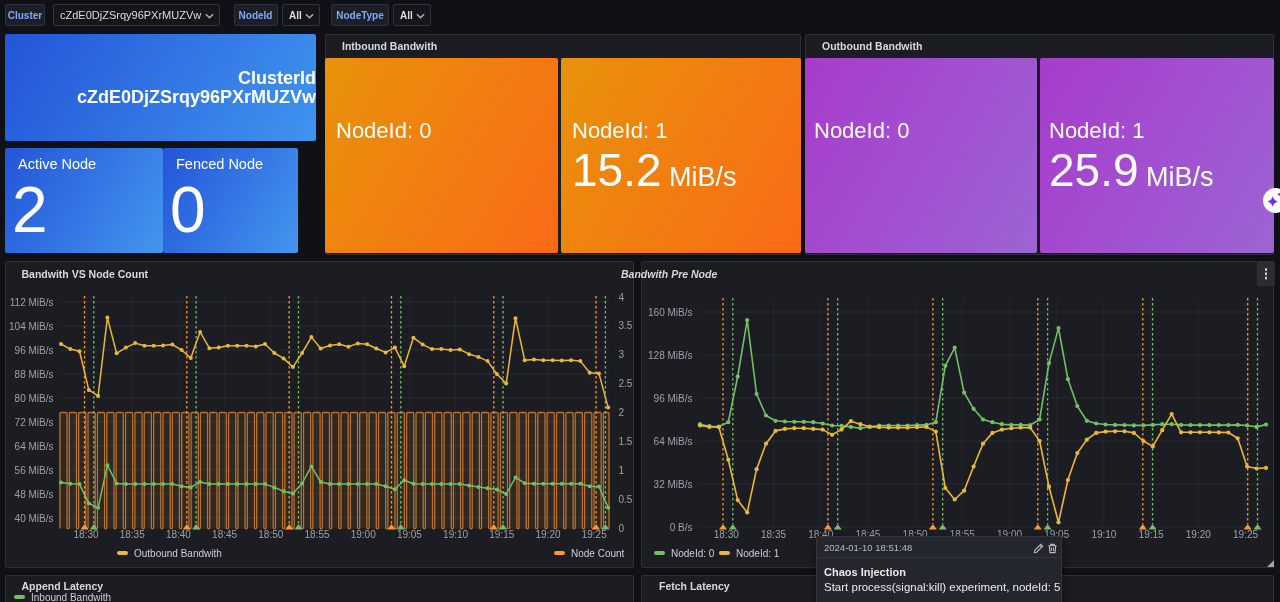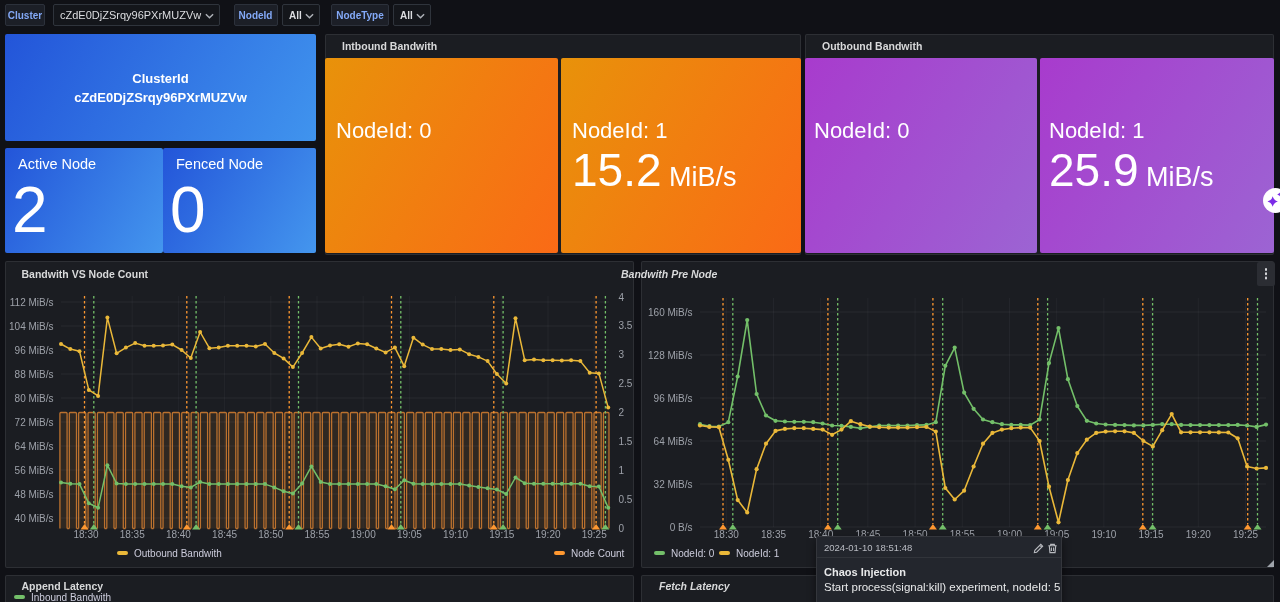--- a/index.html
+++ b/index.html
@@ -25,30 +25,30 @@
 <div class="chip vpick" style="left:282px; width:38px;"><span style="margin-left:6px;">All</span><svg width="9" height="6" viewBox="0 0 10 6" style="position:absolute;right:5px;top:8px;">
       <path d="M1 1 L5 5 L9 1" stroke="#aeb2b8" stroke-width="1.6" fill="none"></path>
     </svg></div>
 <div class="chip vlabel" style="left:331px; width:58px;">NodeType</div>
 <div class="chip vpick" style="left:393px; width:38px;"><span style="margin-left:6px;">All</span><svg width="9" height="6" viewBox="0 0 10 6" style="position:absolute;right:5px;top:8px;">
       <path d="M1 1 L5 5 L9 1" stroke="#aeb2b8" stroke-width="1.6" fill="none"></path>
     </svg></div>
 
 <div class="grad" style="left:5px; top:34px; width:311px; height:107px;
   background:linear-gradient(120deg,#2355d9,#4094ee);">
-  <div style="position:absolute; left:0; right:0; top:35px; text-align:center; color:#fff;
-    font-size:13px; font-weight:700; line-height:19px;">ClusterId<br>cZdE0DjZSrqy96PXrMUZVw</div>
+  <div style="position:absolute; left:0; right:0; top:35px; text-align:right; color:#fff;
+    font-size:18px; font-weight:700; line-height:19px;">ClusterId<br>cZdE0DjZSrqy96PXrMUZVw</div>
 </div>
 
 <div class="grad" style="left:5px; top:148px; width:158px; height:105px;
   background:linear-gradient(120deg,#2355d9,#4496ee);">
   <div class="st" style="left:13px; top:9px; font-size:14.5px;">Active Node</div>
   <div class="st" style="left:7px; top:30px; font-size:64px; font-weight:500;">2</div>
 </div>
-<div class="grad" style="left:163px; top:148px; width:153px; height:105px;
+<div class="grad" style="left:163px; top:148px; width:135px; height:105px;
   background:linear-gradient(120deg,#2355d9,#4496ee);">
   <div class="st" style="left:13px; top:9px; font-size:14.5px;">Fenced Node</div>
   <div class="st" style="left:7px; top:30px; font-size:64px; font-weight:500;">0</div>
 </div>
 
 <div class="panel" style="left:325px; top:34px; width:476px; height:221px;"></div>
 <div class="ptitle" style="left:333px; top:41px;">Intbound Bandwith</div>
 <div class="grad" style="left:325px; top:58px; width:233px; height:195px;
   background:linear-gradient(120deg,#e8920a,#fa6a16);">
   <div class="st" style="left:11px; top:61.5px; font-size:22px;">NodeId: 0</div>
@@ -72,21 +72,21 @@
 </div>
 
 <div class="panel" style="left:5px; top:261px; width:629px; height:307px;"></div>
 <div class="ptitle" style="left:12.5px; top:268.5px;">Bandwith VS Node Count</div>
 <div class="panel" style="left:641px; top:261px; width:633px; height:307px;"></div>
 <div class="ptitle" style="left:612px; top:268.5px;font-style:italic;">Bandwith Pre Node</div>
 
 <div class="panel" style="left:5px; top:575px; width:629px; height:40px;"></div>
 <div class="ptitle" style="left:12.5px; top:580.5px;">Append Latency</div>
 <div class="panel" style="left:641px; top:575px; width:633px; height:40px;"></div>
-<div class="ptitle" style="left:650px; top:580.5px;font-style:italic;">Fetch Latency</div>
+<div class="ptitle" style="left:650px; top:580.5px;">Fetch Latency</div>
 
 <div style="position:absolute; left:1257px; top:262px; width:18px; height:24px; background:#2b2d33; border-radius:2px;">
   <div style="position:absolute; left:7.5px; top:6px; width:2.8px; height:2.8px; border-radius:50%; background:#d9dade; box-shadow:0 4.2px 0 #d9dade, 0 8.4px 0 #d9dade;"></div>
 </div>
 
 <svg width="1280" height="602" viewBox="0 0 1280 602" style="position:absolute;left:0;top:0;" font-family="Liberation Sans, sans-serif">
 <line x1="61.0" y1="302.0" x2="609.0" y2="302.0" stroke="rgba(204,204,220,0.08)" stroke-width="1"></line>
 <line x1="61.0" y1="326.0" x2="609.0" y2="326.0" stroke="rgba(204,204,220,0.08)" stroke-width="1"></line>
 <line x1="61.0" y1="350.0" x2="609.0" y2="350.0" stroke="rgba(204,204,220,0.08)" stroke-width="1"></line>
 <line x1="61.0" y1="374.0" x2="609.0" y2="374.0" stroke="rgba(204,204,220,0.08)" stroke-width="1"></line>

